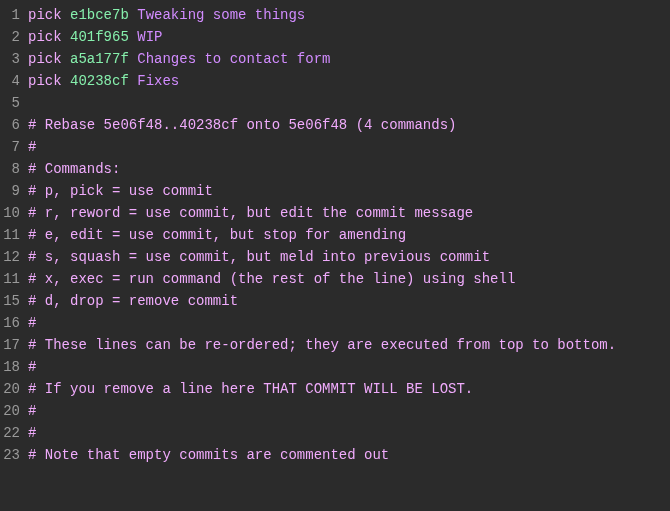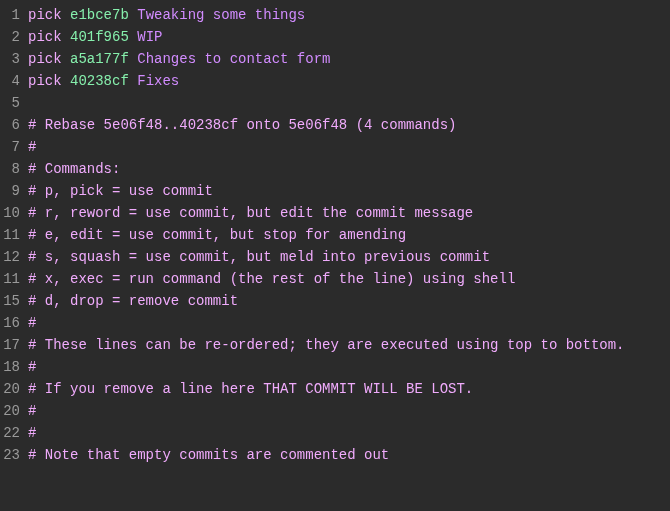--- a/index.html
+++ b/index.html
@@ -44,19 +44,19 @@
     <div class="line"><span class="gutter">6</span><span class="content"><span class="comment"># Rebase 5e06f48..40238cf onto 5e06f48 (4 commands)</span></span></div>
     <div class="line"><span class="gutter">7</span><span class="content"><span class="comment">#</span></span></div>
     <div class="line"><span class="gutter">8</span><span class="content"><span class="comment"># Commands:</span></span></div>
     <div class="line"><span class="gutter">9</span><span class="content"><span class="comment"># p, pick = use commit</span></span></div>
     <div class="line"><span class="gutter">10</span><span class="content"><span class="comment"># r, reword = use commit, but edit the commit message</span></span></div>
     <div class="line"><span class="gutter">11</span><span class="content"><span class="comment"># e, edit = use commit, but stop for amending</span></span></div>
     <div class="line"><span class="gutter">12</span><span class="content"><span class="comment"># s, squash = use commit, but meld into previous commit</span></span></div>
     <div class="line"><span class="gutter">11</span><span class="content"><span class="comment"># x, exec = run command (the rest of the line) using shell</span></span></div>
     <div class="line"><span class="gutter">15</span><span class="content"><span class="comment"># d, drop = remove commit</span></span></div>
     <div class="line"><span class="gutter">16</span><span class="content"><span class="comment">#</span></span></div>
-    <div class="line"><span class="gutter">17</span><span class="content"><span class="comment"># These lines can be re-ordered; they are executed using top to bottom.</span></span></div>
+    <div class="line"><span class="gutter">17</span><span class="content"><span class="comment"># These lines can be re-ordered; they are executed from top to bottom.</span></span></div>
     <div class="line"><span class="gutter">18</span><span class="content"><span class="comment">#</span></span></div>
     <div class="line"><span class="gutter">20</span><span class="content"><span class="comment"># If you remove a line here THAT COMMIT WILL BE LOST.</span></span></div>
     <div class="line"><span class="gutter">20</span><span class="content"><span class="comment">#</span></span></div>
     <div class="line"><span class="gutter">22</span><span class="content"><span class="comment">#</span></span></div>
     <div class="line"><span class="gutter">23</span><span class="content"><span class="comment"># Note that empty commits are commented out</span></span></div>
   </div>
 
 </body></html>

